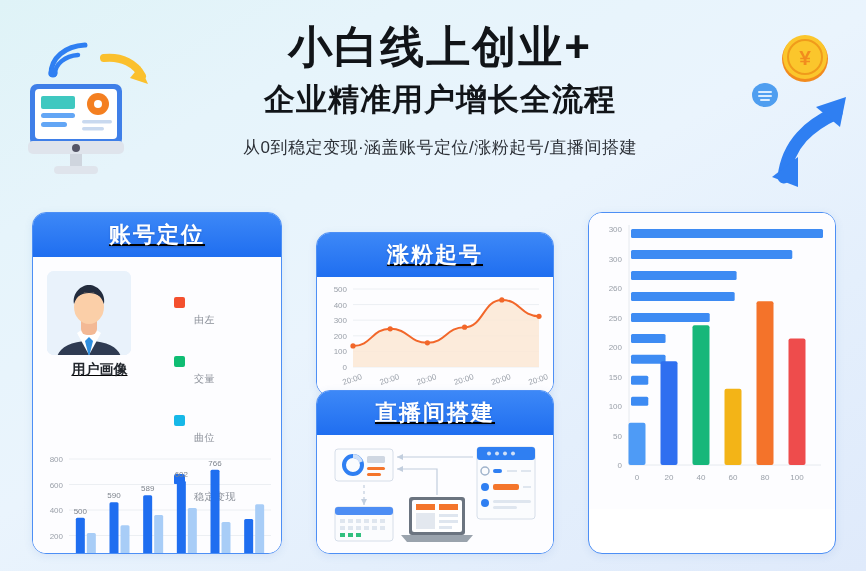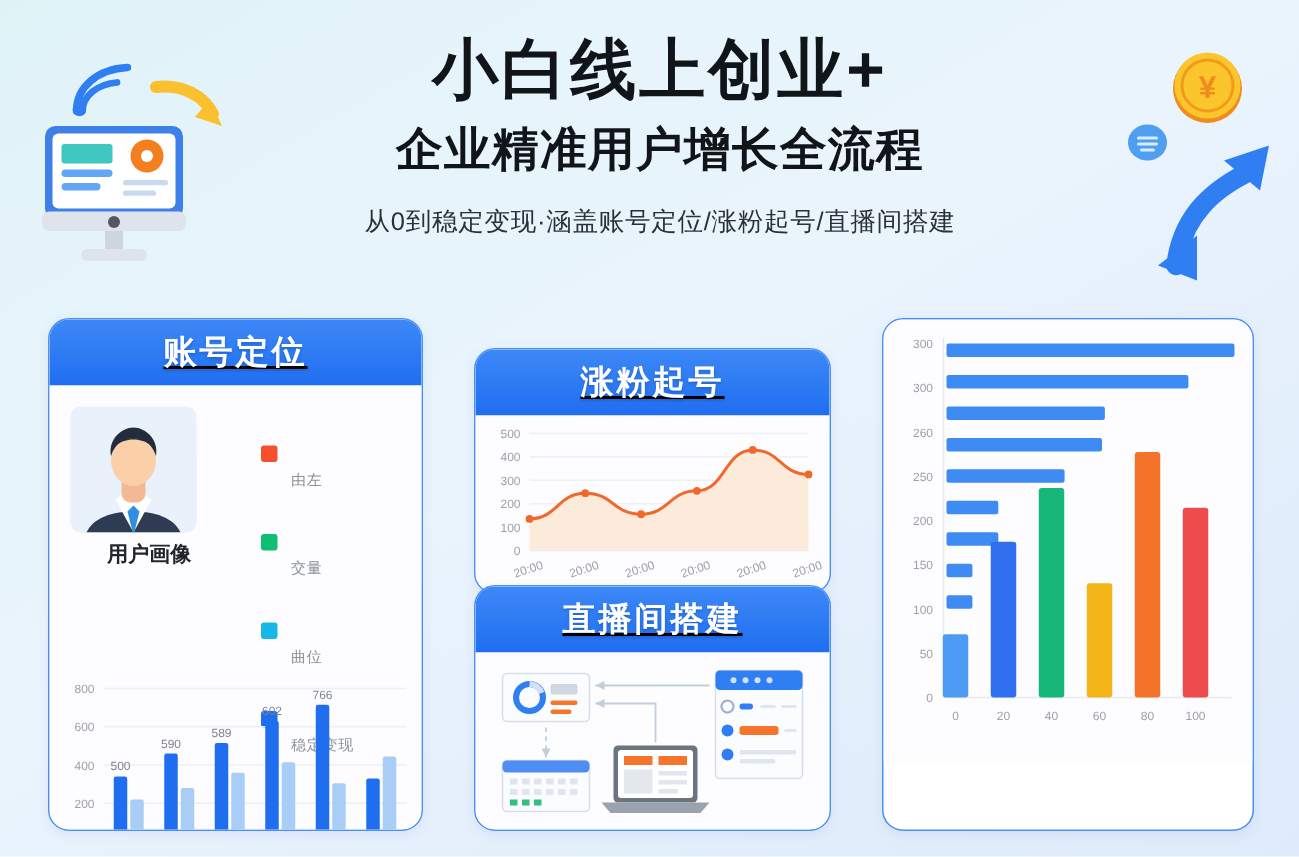--- a/index.html
+++ b/index.html
@@ -52,21 +52,21 @@
   }
   .card-body{background:#fdfdff;height:calc(100% - 44px);position:relative;}
 
   #card-account{left:32px;top:212px;width:248px;height:340px;}
   #card-fans{left:316px;top:212px;width:236px;height:162px;margin-top:20px;}
   #card-live{left:316px;top:390px;width:236px;height:162px;text-align:right;}
   #card-monetize{left:588px;top:212px;width:246px;height:340px;}
 
   
   .persona-row{display:flex;padding:14px 12px 0 14px;}
-  .persona-box{width:105px;}
+  .persona-box{width:105px;text-decoration:underline;}
   .persona-img{
     width:84px;height:84px;border-radius:7px;
     background:linear-gradient(180deg,#eaf3fc 0%,#dfeaf7 100%);
     position:relative;overflow:hidden;
   }
   .persona-label{
     text-align:center;font-size:14px;color:#22262c;margin-top:6px;font-weight:bold;
   }
   .legend{margin-left:22px;padding-top:6px;}
   .legend-item{display:flex;align-items:center;margin-bottom:9px;}

